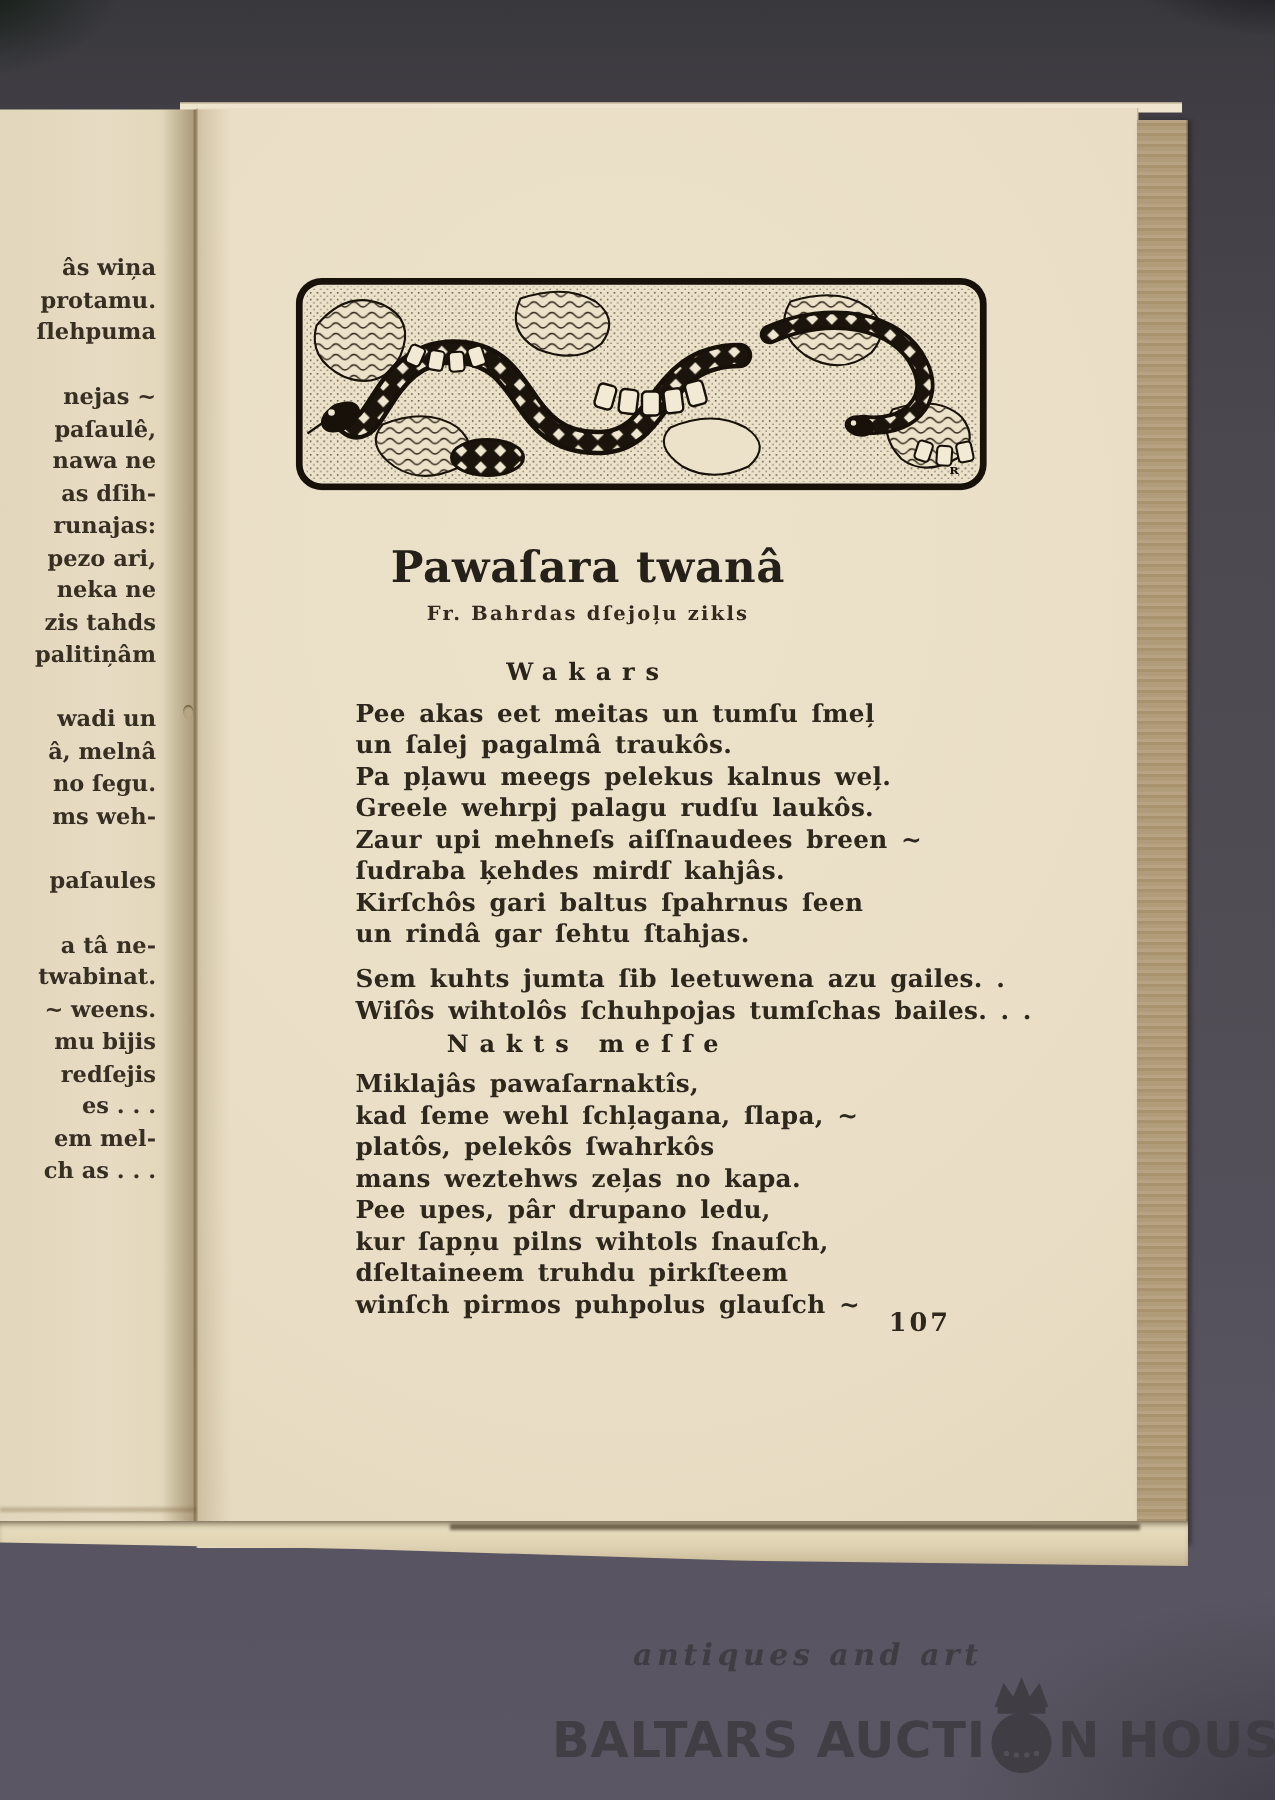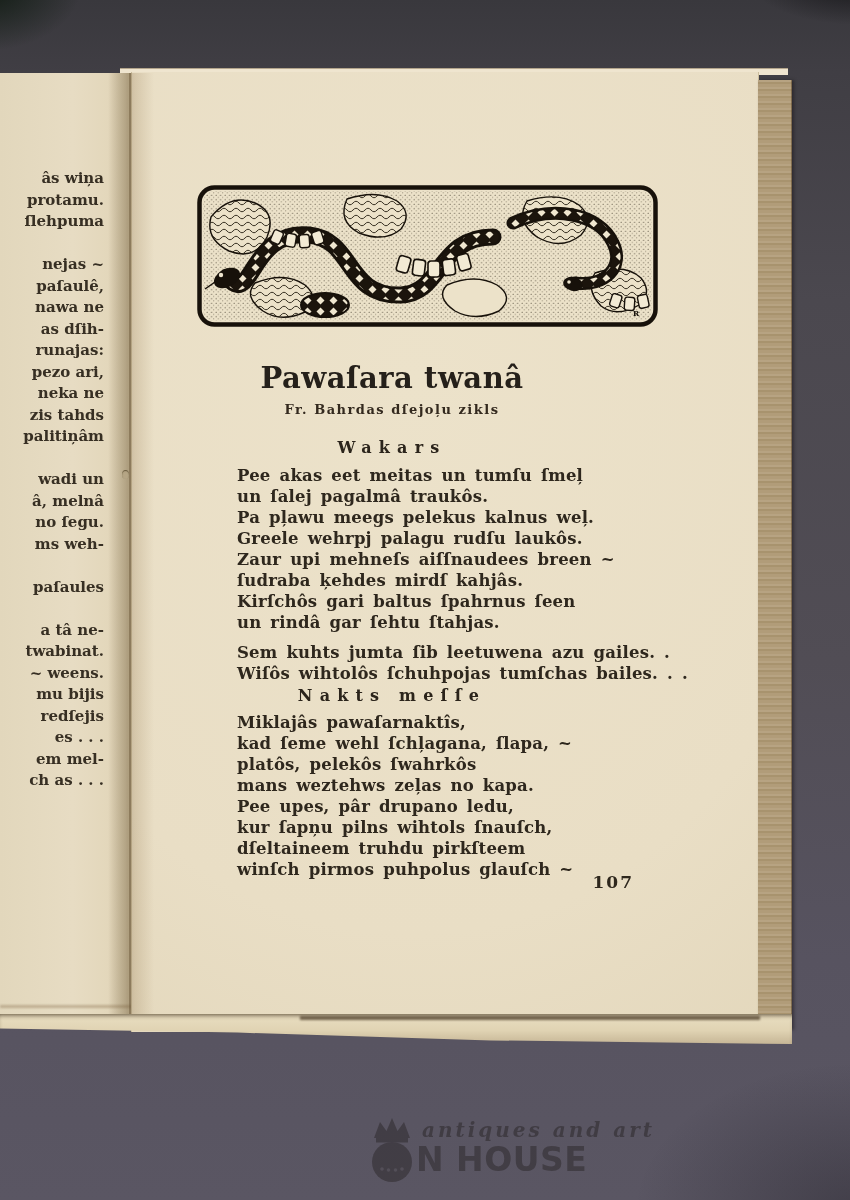--- a/index.html
+++ b/index.html
@@ -52,21 +52,21 @@
     font-size:16px;font-weight:800;letter-spacing:.45em;color:#2b241b;}
   .h-0{top:366px;} .h-1{top:614px;}
   .stanza{position:absolute;left:105px;width:440px;font-size:16.5px;font-weight:700;
     line-height:21px;word-spacing:3px;letter-spacing:.2px;white-space:nowrap;color:#2e271d;}
   .st-0-0{top:393px;} .st-0-1{top:477px;} .st-0-2{top:570px;}
   .st-1-0{top:640px;} .st-1-1{top:724px;}
   .page-number{position:absolute;left:105px;top:800px;width:397px;text-align:right;
     font-size:17px;font-weight:700;letter-spacing:2px;color:#2e271d;}
   
   .watermark{position:absolute;left:362px;top:1088px;width:480px;height:100px;z-index:6;opacity:.92;}
-  .wm-tagline{position:absolute;left:60px;top:30px;font-style:italic;font-size:20px;
+  .wm-tagline{position:absolute;left:60px;top:3px;font-style:italic;font-size:20px;
     letter-spacing:3px;color:#3e3a41;font-weight:600;}
   .wm-brand{position:absolute;left:6px;top:38px;display:flex;align-items:center;
     font-family:"DejaVu Sans", sans-serif;font-weight:800;font-size:33px;
     letter-spacing:.5px;color:#403c43;white-space:nowrap;}
   .wm-icon{margin:0 1px;position:relative;top:-9px;}
 </style>
 </head>
 <body>
 
 <div class="photo">
@@ -215,20 +215,21 @@
         <div>dſeltaineem truhdu pirkſteem</div>
         <div>winſch pirmos puhpolus glauſch ~</div>
       </div>
 
     <div class="page-number">107</div>
   </div>
 
   <div class="watermark">
     <div class="wm-tagline">antiques and art</div>
     <div class="wm-brand">
+      <span>BALTARS AUCTI</span>
       <svg class="wm-icon" width="46" height="66" viewBox="0 0 46 66" xmlns="http://www.w3.org/2000/svg">
         <polygon points="5,21 11,5 17.5,14 23,1 28.5,14 35,5 41,21" fill="#403c43"></polygon>
         <rect x="7" y="21" width="32" height="4.5" fill="#403c43"></rect>
         <circle cx="23" cy="45" r="20" fill="#403c43"></circle>
         <g fill="#534f58">
           <circle cx="13" cy="52" r="1.8"></circle>
             <circle cx="19.5" cy="53" r="1.8"></circle>
           <circle cx="26.5" cy="53" r="1.8"></circle>
             <circle cx="33" cy="52" r="1.8"></circle>
         </g>

